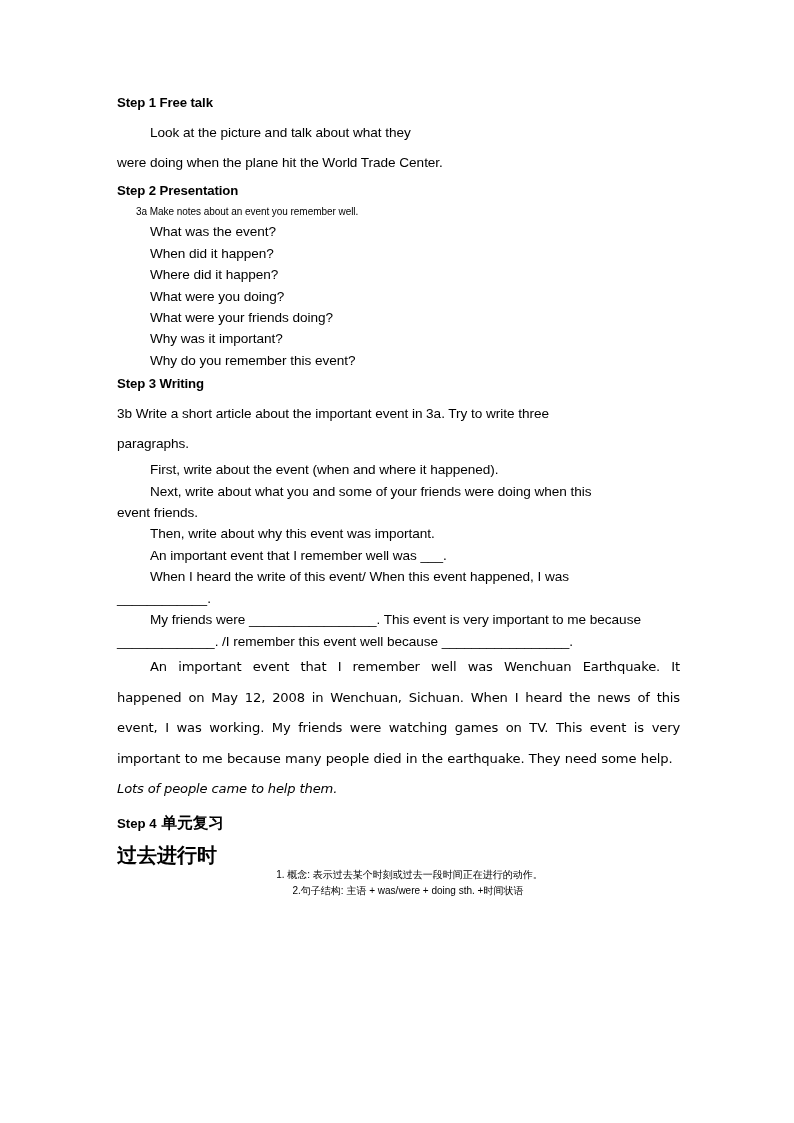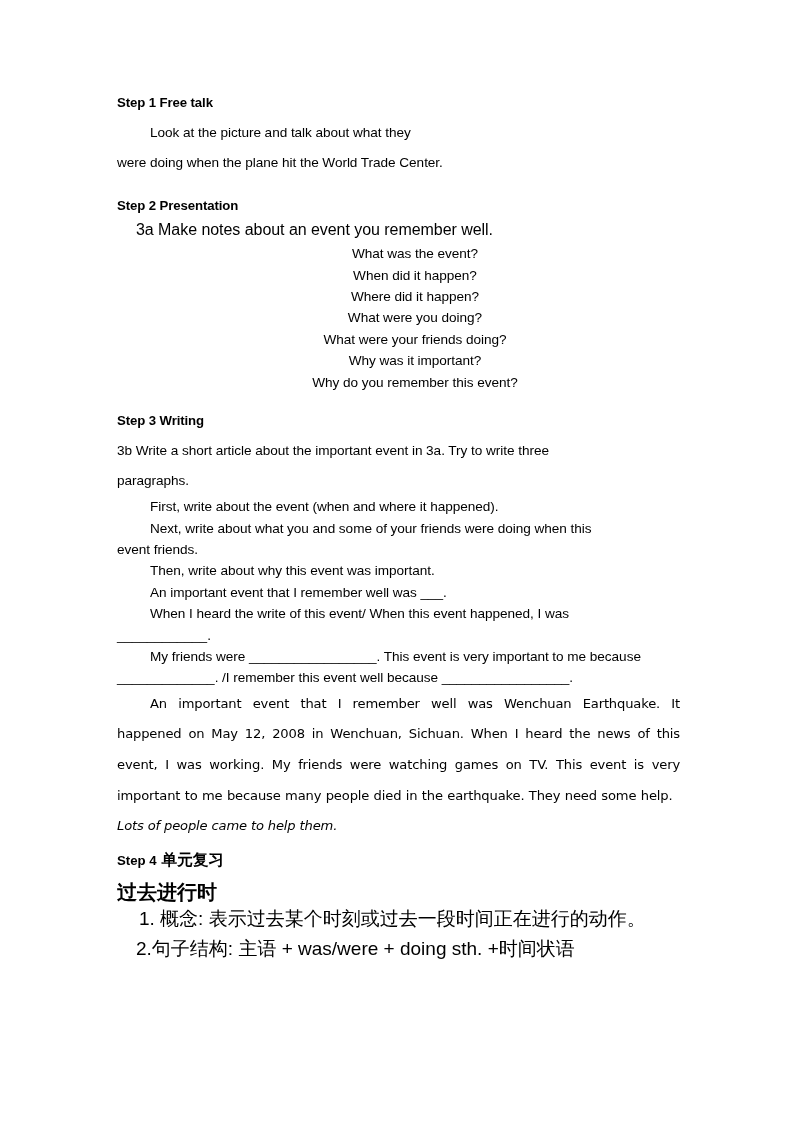--- a/index.html
+++ b/index.html
@@ -29,21 +29,21 @@
   }
 
   
   .step-head {
     font-weight: bold;
     font-size: 13.2px;
     line-height: 1.12;
     margin: 0 0 7px 0;
     letter-spacing: -0.1px;
   }
-  .step-head.sp-top { margin-top: 21px; }
+  .step-head.sp-top { margin-top: 6px; }
 
   .loose {
     line-height: 2.22;
     font-size: 13.6px;
     margin: 0;
     letter-spacing: -0.05px;
   }
   .loose-ind { text-indent: 33px; }
 
   .sub-line {
@@ -64,25 +64,24 @@
 
   .q-list {
     list-style: none;
     margin: 0;
     padding: 0 0 0 33px;
   }
   .q-list li {
     font-size: 13.6px;
     line-height: 1.575;
     letter-spacing: -0.05px;
-    text-align: center;
   }
 
   .three-a {
-    font-size: 16px;
+    font-size: 10px;
     line-height: 1.14;
     margin: 0 0 4px 0;
     padding-left: 19px;
     letter-spacing: -0.05px;
   }
 
   
   .opv {
     font-family: "DejaVu Sans", sans-serif;
     font-style: italic;
@@ -127,24 +126,25 @@
     margin-left: 5px;
     font-family: Liberation Mono, monospace;
   }
   .cn-title {
     font-size: 20px;
     font-weight: bold;
     line-height: 1.2;
     margin: 9px 0 0 0;
   }
   .cn-item {
-    font-size: 19px;
+    font-size: 10px;
     line-height: 1.62;
     margin: 0;
     padding-left: 22px;
+    text-align: center;
   }
   .cn-item.i2 { padding-left: 19px; }
 
   .blank { white-space: pre; }
 </style>
 </head>
 <body>
 
 <div class="page">
   <div class="content">

